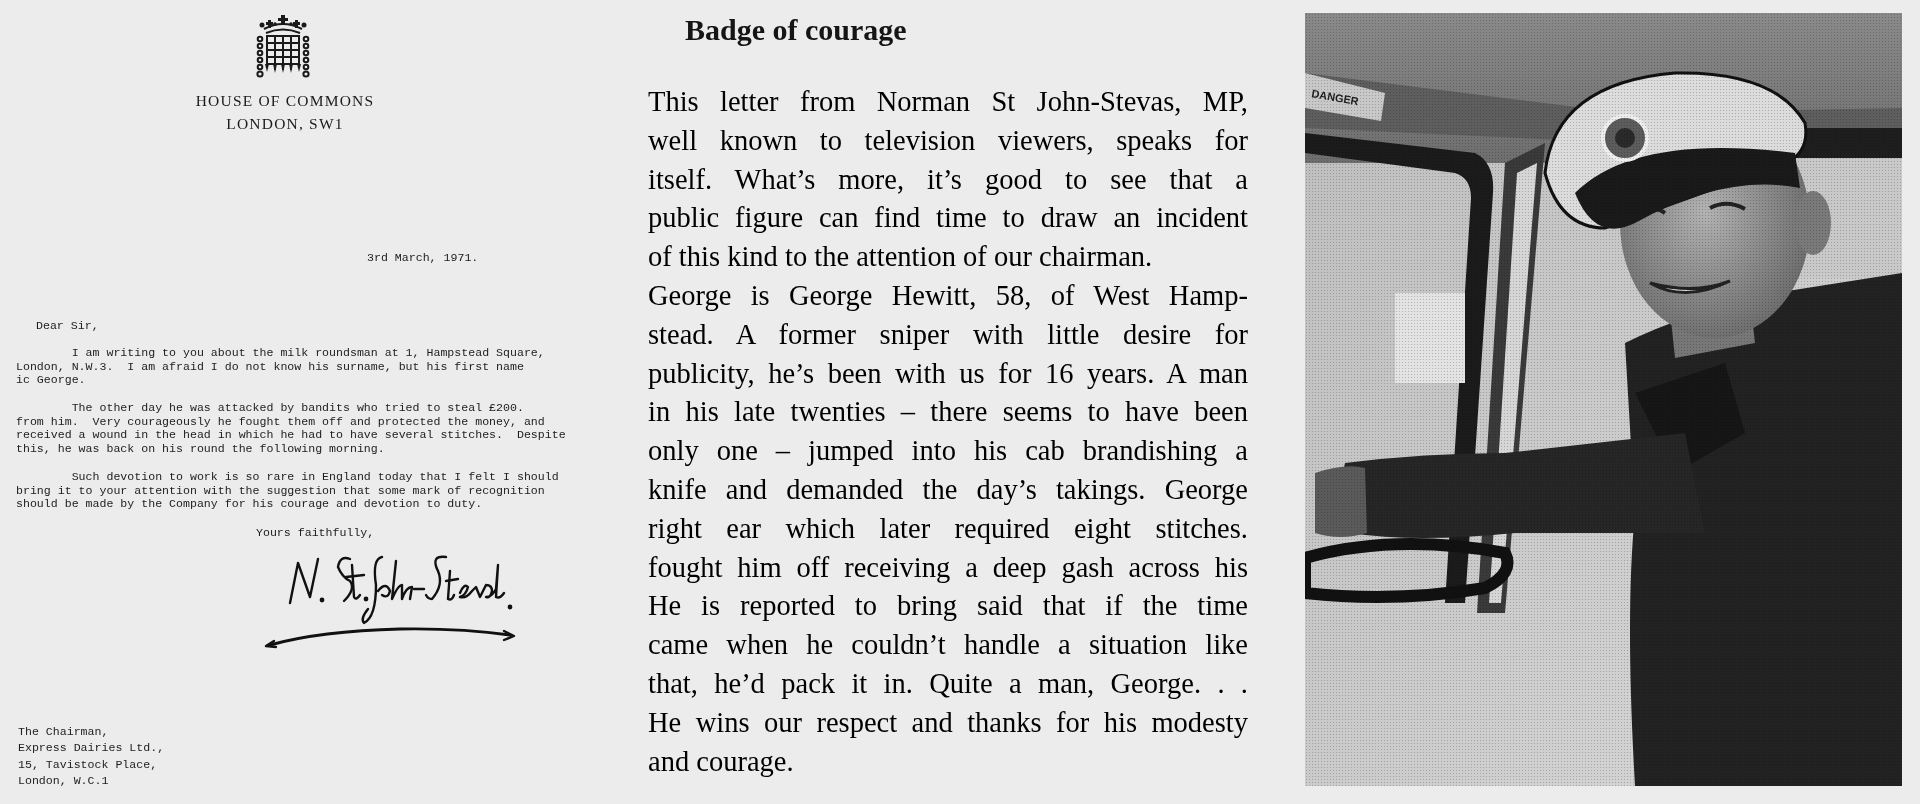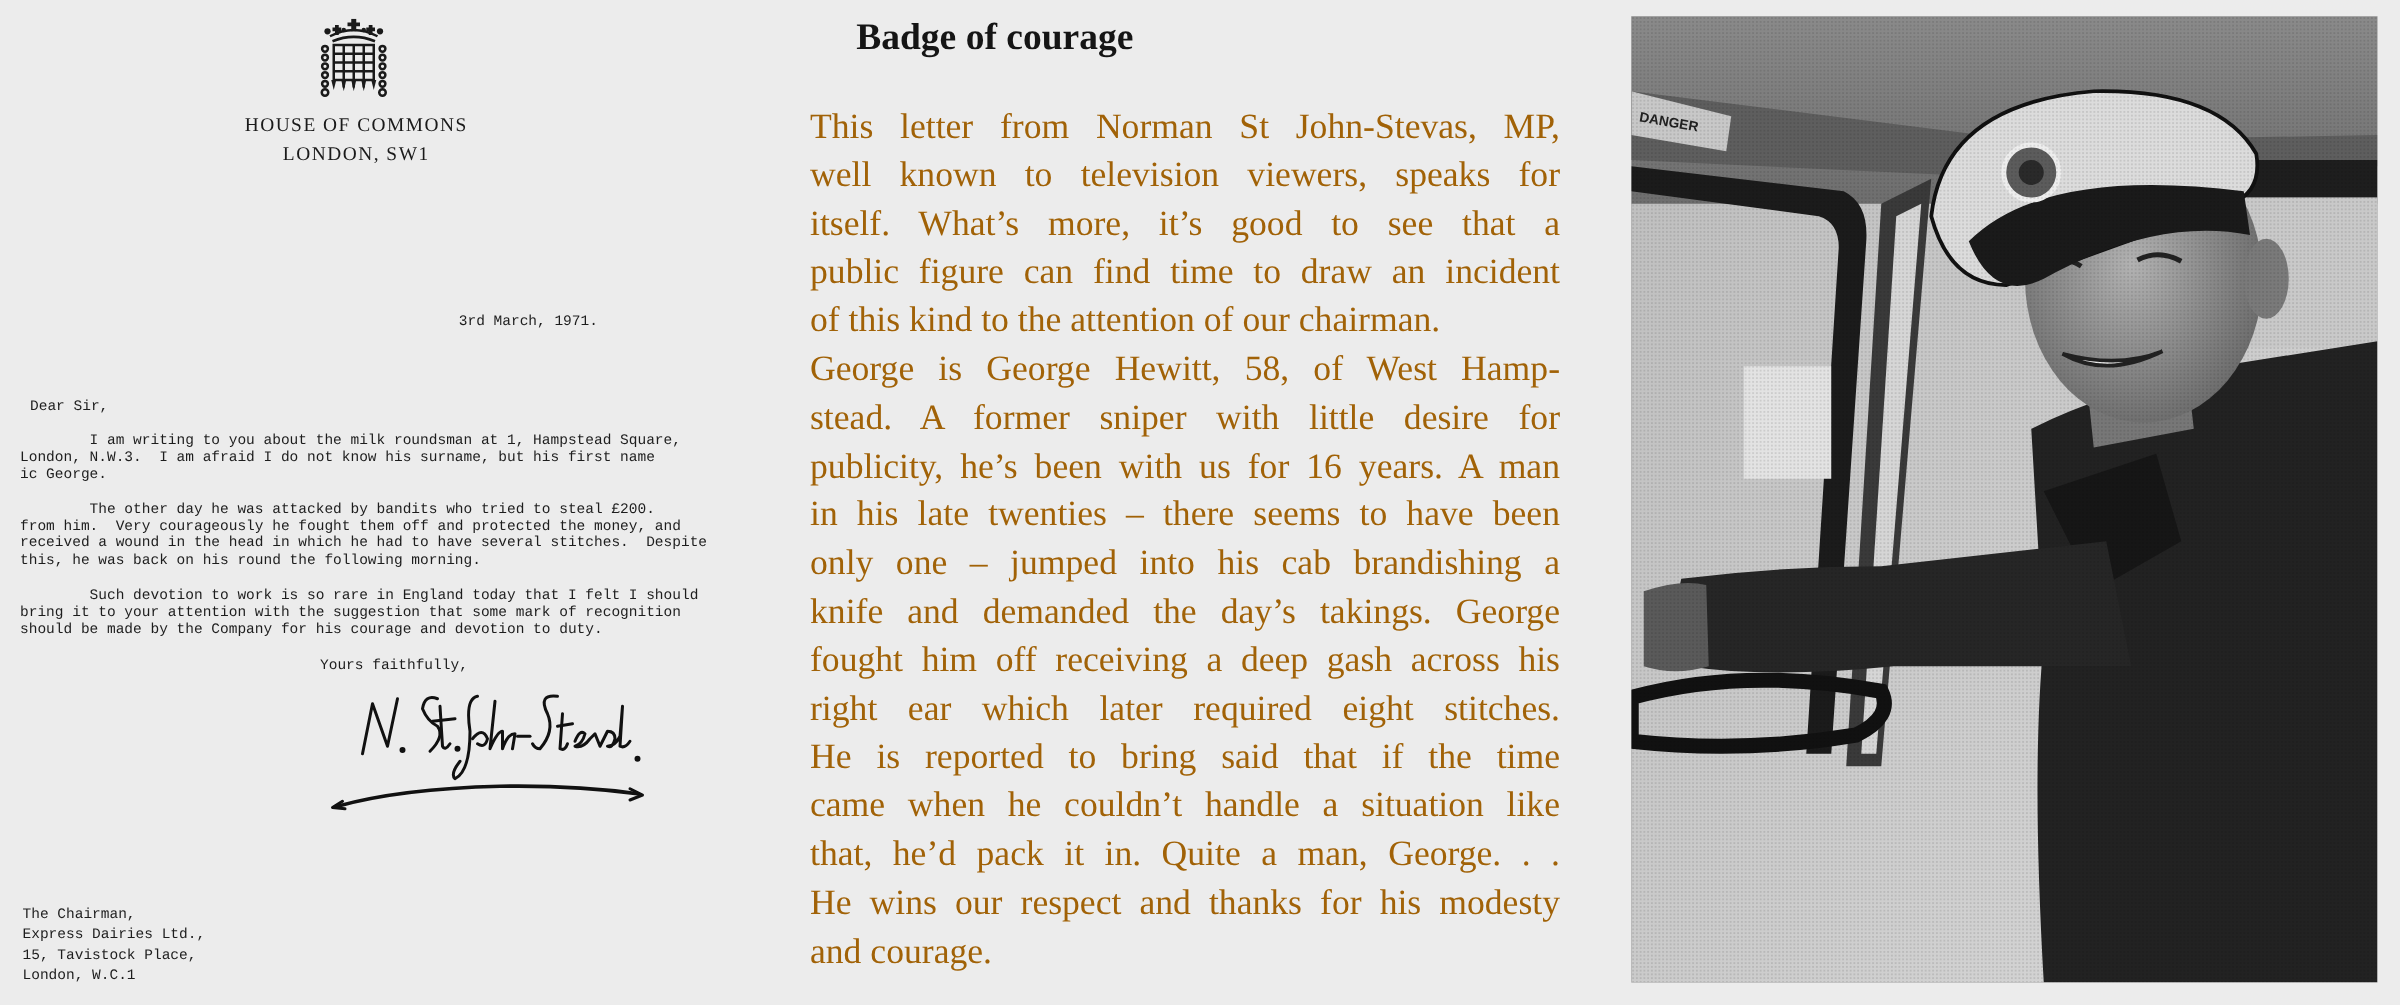--- a/index.html
+++ b/index.html
@@ -10,35 +10,35 @@
     }
     .letter { position:absolute; left:0; top:0; width:600px; height:668px; }
     .crest { position:absolute; left:256px; top:15px; width:54px; width:54px; height:64px; }
     .lh { position:absolute; left:0; width:570px; text-align:center;
           font-family:"Liberation Serif", serif; font-size:15.5px; letter-spacing:1.2px; color:#1a1a1a; }
     .lh1 { top:92px; }
     .lh2 { top:115px; }
     .tw { font-family:"Liberation Mono", monospace; font-size:11.6px; color:#1d1d1d;
           position:absolute; white-space:pre; line-height:13.6px; }
     .date { left:367px; top:251px; }
-    .salut { left:4px; top:319px;padding-left:20px; }
+    .salut { left:16px; top:319px;padding-left:20px; }
     .p1 { left:16px; top:346px; }
     .p2 { left:16px; top:401px; }
     .p3 { left:16px; top:470px; }
     .close { left:256px; top:526px; }
     .addr { left:18px; top:724px; line-height:16.3px; }
     .sig { position:absolute; left:260px; top:545px; width:260px; height:105px; }
 
     .article { position:absolute; left:648px; top:0; width:600px; }
     .title { position:absolute; left:0; top:13px;
              font-family:"Liberation Serif", serif; font-size:30px; font-weight:bold;
              color:#151515; white-space:nowrap;margin-left:37px; }
     .body { position:absolute; left:0; top:83px; width:600px;
             font-family:"Liberation Serif", serif; font-size:28.5px; line-height:38.8px;
-            color:#a16207; }
+            color:#000000; }
     .line { display:block; white-space:nowrap; text-align:justify; text-align-last:justify; height:38.8px; }
     .line.last { text-align-last:left; }
 
     .photo { position:absolute; left:1305px; top:13px; width:597px; height:773px;
              background:#9a9a9a; overflow:hidden; }
     .photo svg { display:block; }
   </style>
 </head>
 <body>
 
@@ -146,22 +146,22 @@
     <span class="line">well known to television viewers, speaks for</span>
     <span class="line">itself. What’s more, it’s good to see that a</span>
     <span class="line">public figure can find time to draw an incident</span>
     <span class="line last">of this kind to the attention of our chairman.</span>
     <span class="line">George is George Hewitt, 58, of West Hamp-</span>
     <span class="line">stead. A former sniper with little desire for</span>
     <span class="line">publicity, he’s been with us for 16 years. A man</span>
     <span class="line">in his late twenties – there seems to have been</span>
     <span class="line">only one – jumped into his cab brandishing a</span>
     <span class="line">knife and demanded the day’s takings. George</span>
+    <span class="line">right ear which later required eight stitches.</span>
     <span class="line">fought him off receiving a deep gash across his</span>
-    <span class="line">right ear which later required eight stitches.</span>
     <span class="line">He is reported to bring said that if the time</span>
     <span class="line">came when he couldn’t handle a situation like</span>
     <span class="line">that, he’d pack it in. Quite a man, George. . .</span>
     <span class="line">He wins our respect and thanks for his modesty</span>
     <span class="line last">and courage.</span>
   </div>
 </div>
 
 <div class="photo">
   <svg width="597" height="773" viewBox="0 0 597 773">

